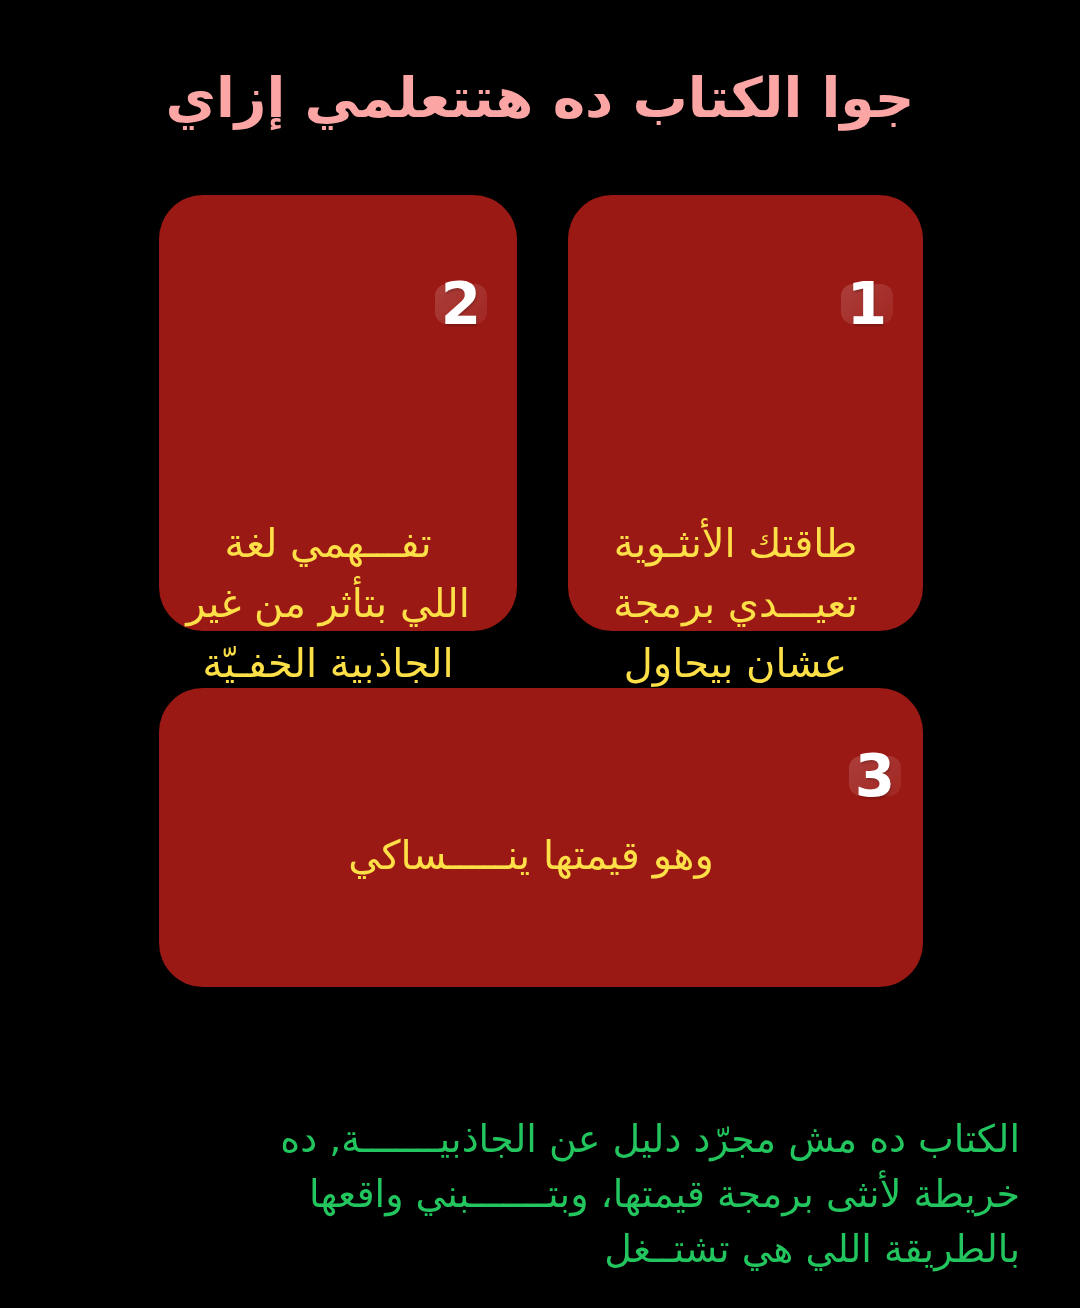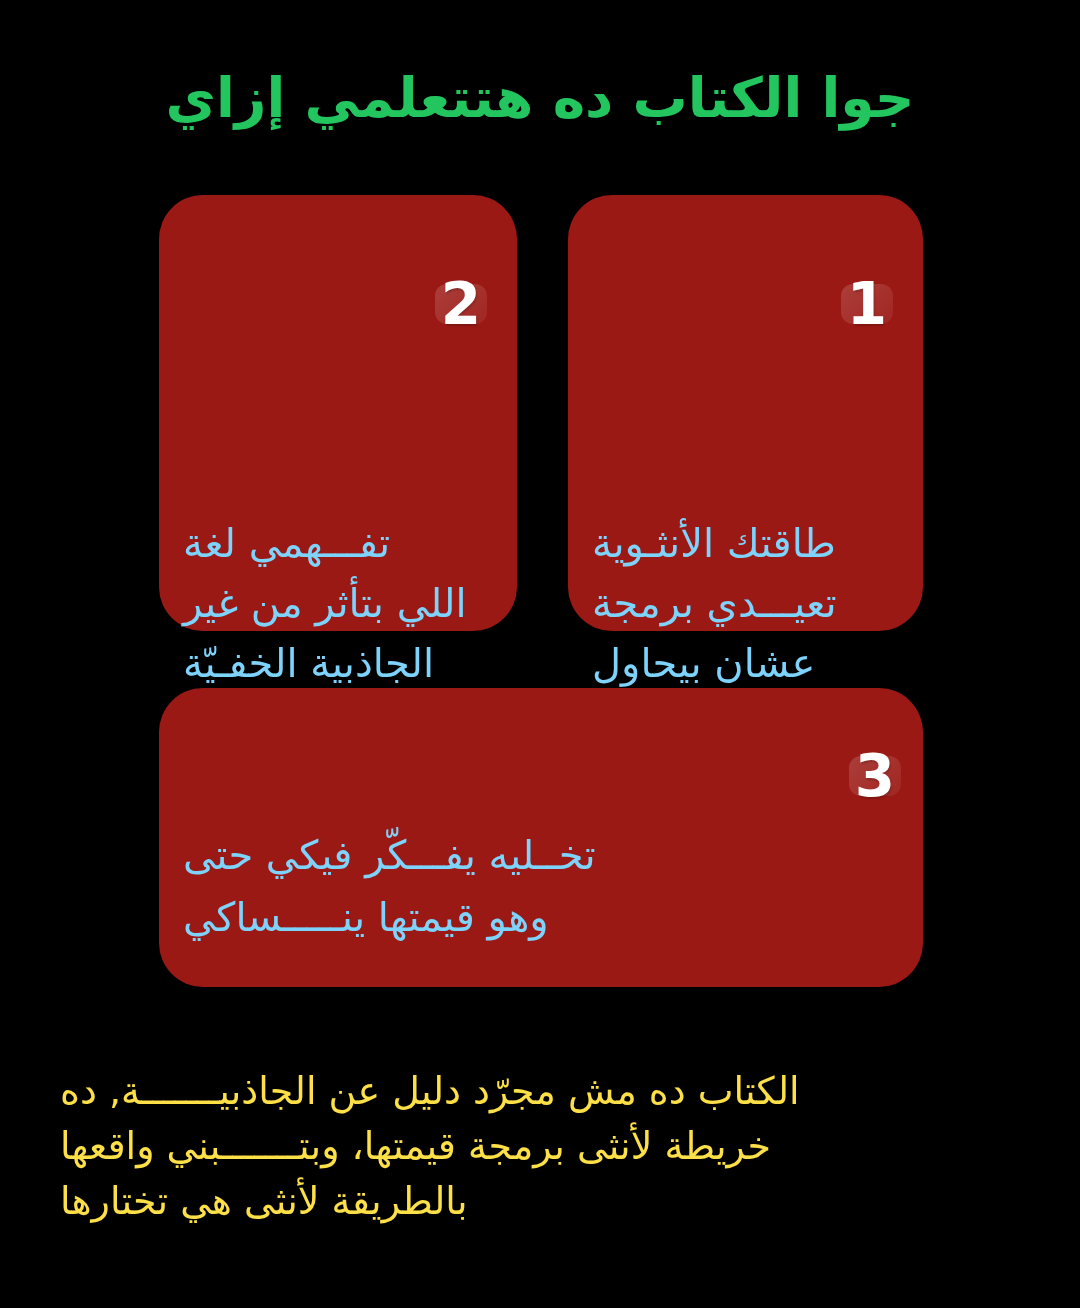--- a/index.html
+++ b/index.html
@@ -14,21 +14,21 @@
     overflow: hidden;
     font-family: "DejaVu Sans", sans-serif;
   }
   .title {
     position: absolute;
     top: 66px;
     left: 0;
     right: 0;
     text-align: center;
     direction: rtl;
-    color: #22c55e;
+    color: #fca5a5;
     font-size: 55px;
     font-weight: 800;
     letter-spacing: 0;
   }
   .card {
     position: absolute;
     background: #9b1914;
     border-radius: 44px;
     direction: rtl;
   }
@@ -54,42 +54,42 @@
     color: #ffffff;
     font-size: 58px;
     font-weight: 800;
     line-height: 1;
     text-shadow: 1px 2px 2px rgba(0,0,0,0.18);
   }
 
   .card-text {
     position: absolute;
     right: 30px;
-    left: 24px;
-    text-align: left;
-    color: #7dd3fc;
+    left: 10px;
+    text-align: center;
+    color: #fde047;
     font-size: 40px;
     font-weight: 400;
     line-height: 60px;
   }
   .card-1 .card-text, .card-2 .card-text { top: 318px; }
   .card-3 .card-text { top: 136px; line-height: 62px; }
 
   .card-text .line {
     white-space: nowrap;
   }
 
   .footer {
     position: absolute;
-    top: 1064px;
+    top: 1112px;
     left: 60px;
     right: 60px;
     direction: rtl;
-    text-align: left;
-    color: #fde047;
+    text-align: right;
+    color: #22c55e;
     font-size: 38px;
     font-weight: 400;
     line-height: 55px;
   }
   .footer .line {
     white-space: nowrap;
   }
 </style>
 </head>
 <body>
@@ -118,22 +118,21 @@
     <div class="line">الجاذبية الخفـيّة</div>
     <div class="line">كـــــلام</div>
   </div>
 </div>
 
 <div class="card card-3">
   <div class="num-badge">
     <span class="num">3</span>
   </div>
   <div class="card-text">
-    <div class="line">تخــليه يفـــكّر فيكي حتى</div>
     <div class="line">وهو قيمتها ينـــــساكي</div>
   </div>
 </div>
 
 <div class="footer">
   <div class="line">الكتاب ده مش مجرّد دليل عن الجاذبيـــــــة, ده</div>
   <div class="line">خريطة لأنثى برمجة قيمتها، وبتـــــــبني واقعها</div>
-  <div class="line">بالطريقة لأنثى هي تختارها</div>
+  <div class="line">بالطريقة اللي هي تشتــغل</div>
 </div>
 
 </body></html>

